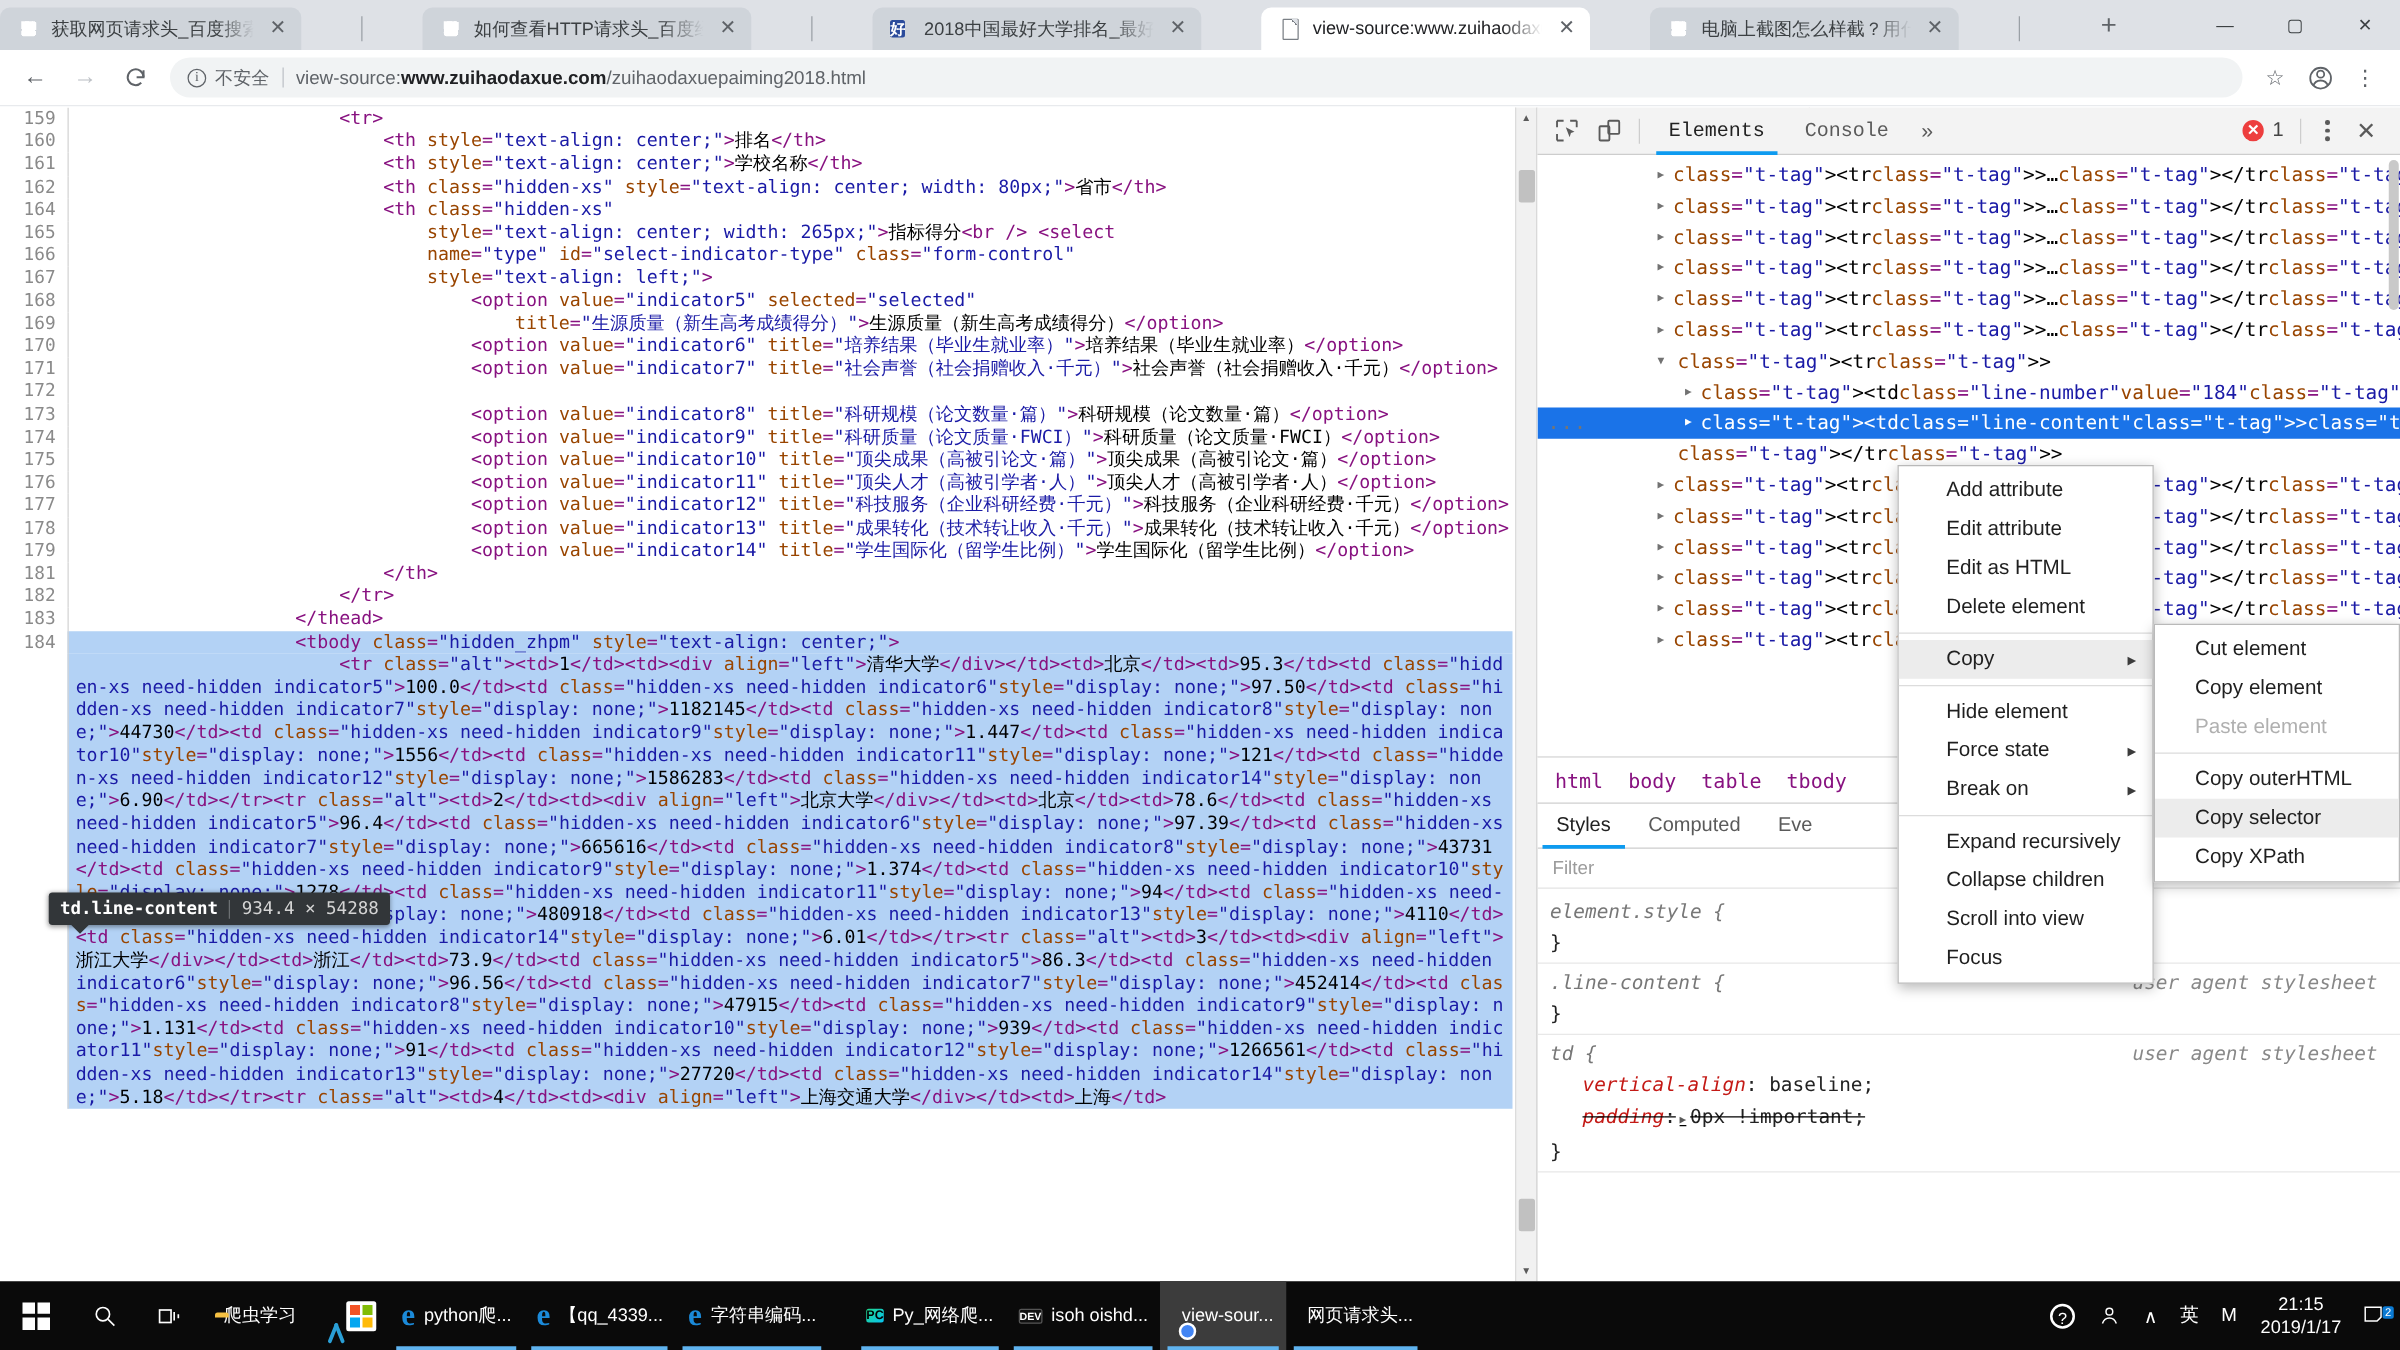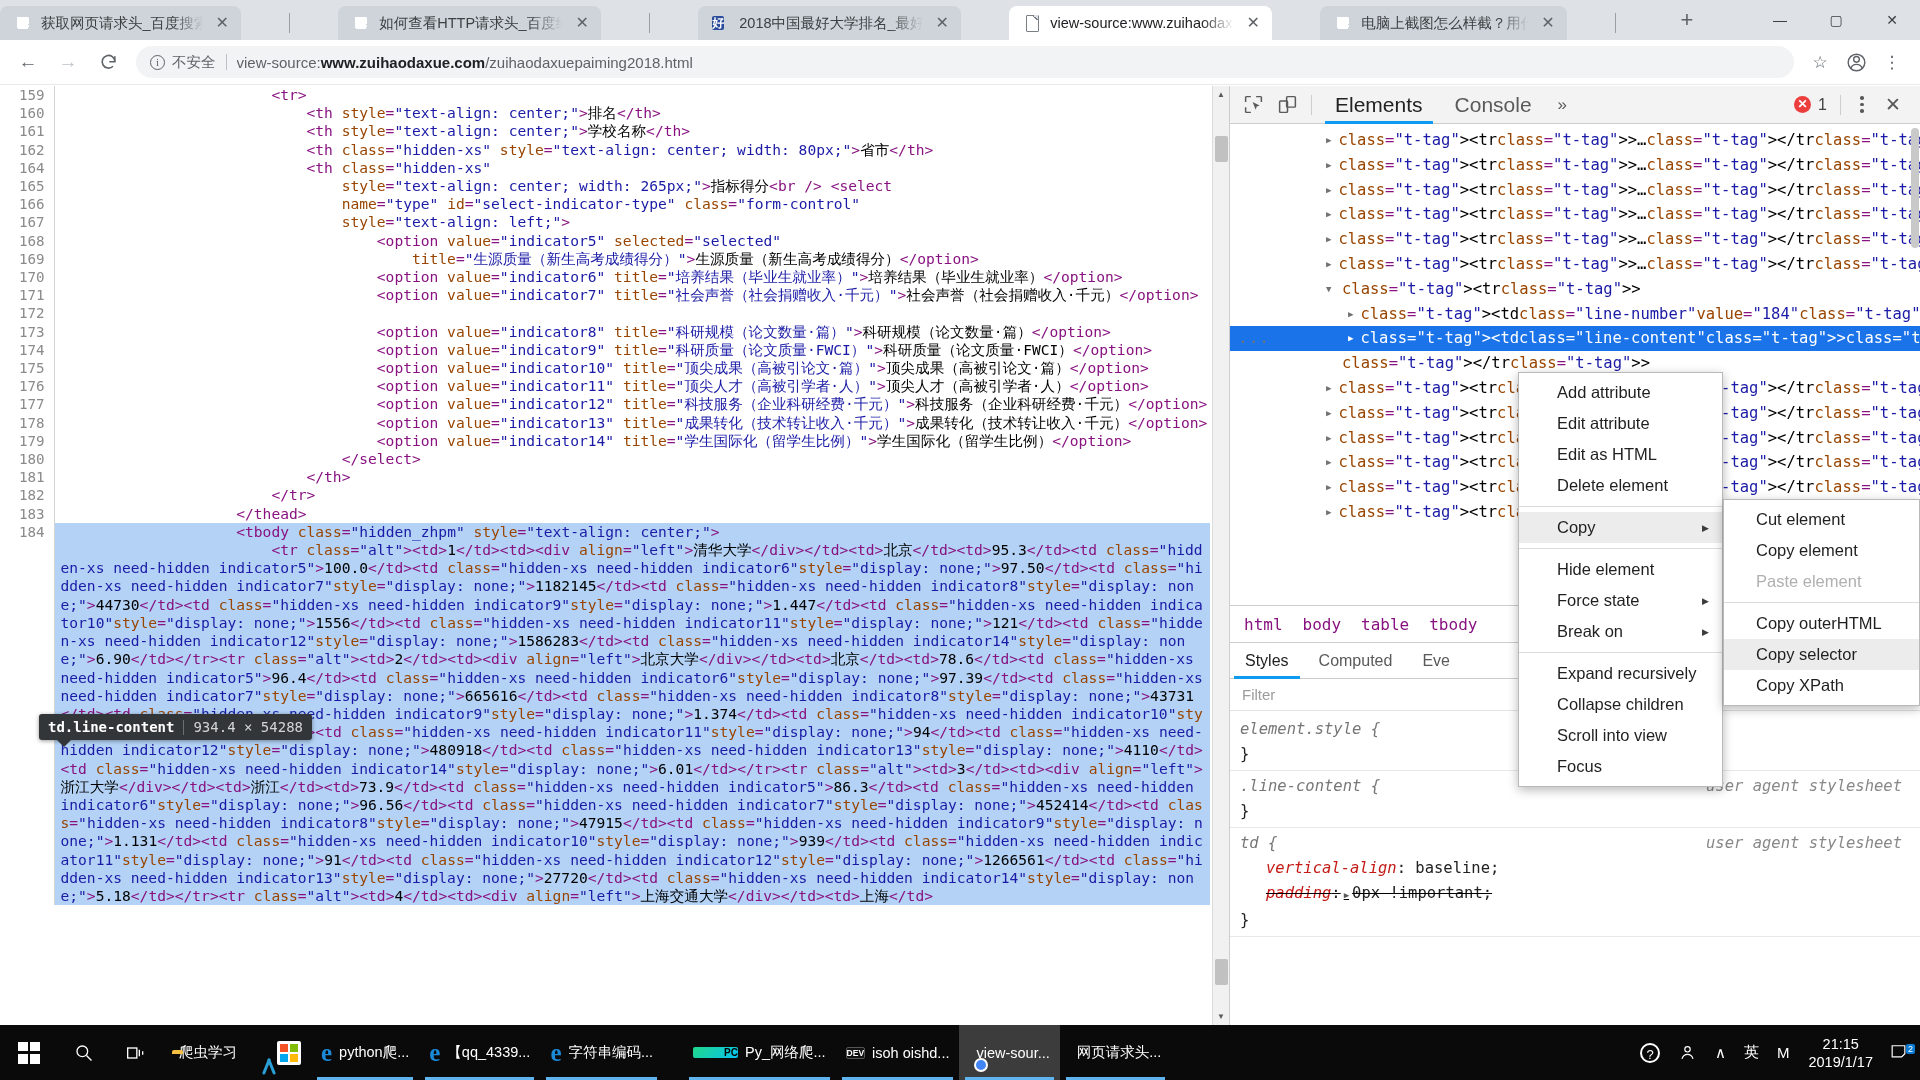--- a/index.html
+++ b/index.html
@@ -156,21 +156,21 @@
   }
   .dt-toolbar {
     height: 38px; flex: 0 0 38px; background: #f3f3f3; border-bottom: 1px solid #cdcdcd;
     display: flex; align-items: center; padding: 0 6px;
   }
   .dt-ibtn { width: 34px; height: 30px; display: flex; align-items: center; justify-content: center; color: #5a5a5a; }
   .dt-vdiv { width: 1px; height: 20px; background: #cdcdcd; margin: 0 7px; }
   .dt-tabs { display: flex; align-items: stretch; height: 38px; }
   .dt-tab {
     display: flex; align-items: center; padding: 0 16px;
-    font-size: 21px; color: #5a5a5a; position: relative;
+    font-size: 16px; color: #5a5a5a; position: relative; font-family: Liberation Mono, monospace;
   }
   .dt-tab.active { color: #222; }
   .dt-tab.active::after {
     content: ""; position: absolute; left: 6px; right: 6px; bottom: 0; height: 3px; background: #0e9bf0;
   }
   .dt-more { padding: 0 10px; color: #5a5a5a; font-size: 17px; display:flex; align-items:center; }
   .dt-right { margin-left: auto; display: flex; align-items: center; padding-right: 4px; }
   .err-badge { display: flex; align-items: center; gap: 7px; margin-right: 6px; }
   .err-dot {
     width: 17px; height: 17px; border-radius: 50%; background: #ed3e3e; color: #fff;
@@ -272,21 +272,21 @@
   .ai-e { color:#1b8ad9; font-size: 25px; font-family: "Liberation Serif", serif; line-height: 24px; text-align:center; font-weight: bold; }
   .ai-store { background:#fff; border-radius:2px; display:grid; grid-template-columns:1fr 1fr; grid-template-rows:1fr 1fr; gap:2px; padding:3px; }
   .ai-store i:nth-child(1){background:#f35325;} .ai-store i:nth-child(2){background:#81bc06;}
   .ai-store i:nth-child(3){background:#05a6f0;} .ai-store i:nth-child(4){background:#ffba08;}
   .ai-snip { background: radial-gradient(circle at 40% 35%, #e8e8e8 0 42%, transparent 43%); position: relative; }
   .ai-snip::before, .ai-snip::after {
     content:""; position:absolute; width:3px; height:17px; background:#2a9fd6; top:5px; border-radius:2px;
   }
   .ai-snip::before { left: 8px; transform: rotate(22deg); }
   .ai-snip::after  { left: 13px; transform: rotate(-22deg); }
-  .ai-pycharm { background: linear-gradient(135deg,#21d789,#07c3f2); border-radius:2px; color:#000; font-size:10px; line-height:24px; text-align:center; font-weight:bold;padding-left:31px; }
+  .ai-pycharm { background: linear-gradient(135deg,#21d789,#07c3f2); border-radius:2px; color:#000; font-size:10px; line-height:24px; text-align:center; font-weight:bold; }
   .ai-dev { background:#111; border:1px solid #555; border-radius:2px; color:#fff; font-size:8.5px; line-height:22px; text-align:center; font-weight:bold; }
   .ai-chrome {
     border-radius:50%;
     background: conic-gradient(from -60deg, #ea4335 0 120deg, #fbbc05 120deg 240deg, #34a853 240deg 360deg);
     position: relative;
   }
   .ai-chrome::after { content:""; position:absolute; left:7px; top:7px; width:10px; height:10px; border-radius:50%; background:#4285f4; border:2px solid #fff; box-sizing:content-box; margin:-2px; }
   .ai-note { background:#fff; border-radius:2px; position:relative; }
   .ai-note::before { content:""; position:absolute; left:3px; top:3px; right:3px; bottom:3px; background: repeating-linear-gradient(#2a5699 0 2px, #fff 2px 5px); }
   .ai-help { border:2px solid #fff; border-radius:50%; color:#fff; font-size:13px; line-height:20px; text-align:center; }
@@ -445,24 +445,20 @@
               <td class="ln">177</td>
               <td class="lc"><span class="t-txt">                                    </span><span class="t-tag">&lt;option </span><span class="t-attr">value</span><span class="t-tag">=</span><span class="t-val">"indicator12"</span><span class="t-txt"> </span><span class="t-attr">title</span><span class="t-tag">=</span><span class="t-val">"科技服务（企业科研经费·千元）"</span><span class="t-tag">&gt;</span><span class="t-txt">科技服务（企业科研经费·千元）</span><span class="t-tag">&lt;/option&gt;</span></td>
             </tr>
             <tr>
               <td class="ln">178</td>
               <td class="lc"><span class="t-txt">                                    </span><span class="t-tag">&lt;option </span><span class="t-attr">value</span><span class="t-tag">=</span><span class="t-val">"indicator13"</span><span class="t-txt"> </span><span class="t-attr">title</span><span class="t-tag">=</span><span class="t-val">"成果转化（技术转让收入·千元）"</span><span class="t-tag">&gt;</span><span class="t-txt">成果转化（技术转让收入·千元）</span><span class="t-tag">&lt;/option&gt;</span></td>
             </tr>
             <tr>
               <td class="ln">179</td>
               <td class="lc"><span class="t-txt">                                    </span><span class="t-tag">&lt;option </span><span class="t-attr">value</span><span class="t-tag">=</span><span class="t-val">"indicator14"</span><span class="t-txt"> </span><span class="t-attr">title</span><span class="t-tag">=</span><span class="t-val">"学生国际化（留学生比例）"</span><span class="t-tag">&gt;</span><span class="t-txt">学生国际化（留学生比例）</span><span class="t-tag">&lt;/option&gt;</span></td>
-            </tr>
-            <tr>
-              <td class="ln">180</td>
-              <td class="lc"><span class="t-txt">                                </span><span class="t-tag">&lt;/select&gt;</span></td>
             </tr>
             <tr>
               <td class="ln">181</td>
               <td class="lc"><span class="t-txt">                            </span><span class="t-tag">&lt;/th&gt;</span></td>
             </tr>
             <tr>
               <td class="ln">182</td>
               <td class="lc"><span class="t-txt">                        </span><span class="t-tag">&lt;/tr&gt;</span></td>
             </tr>
             <tr>

